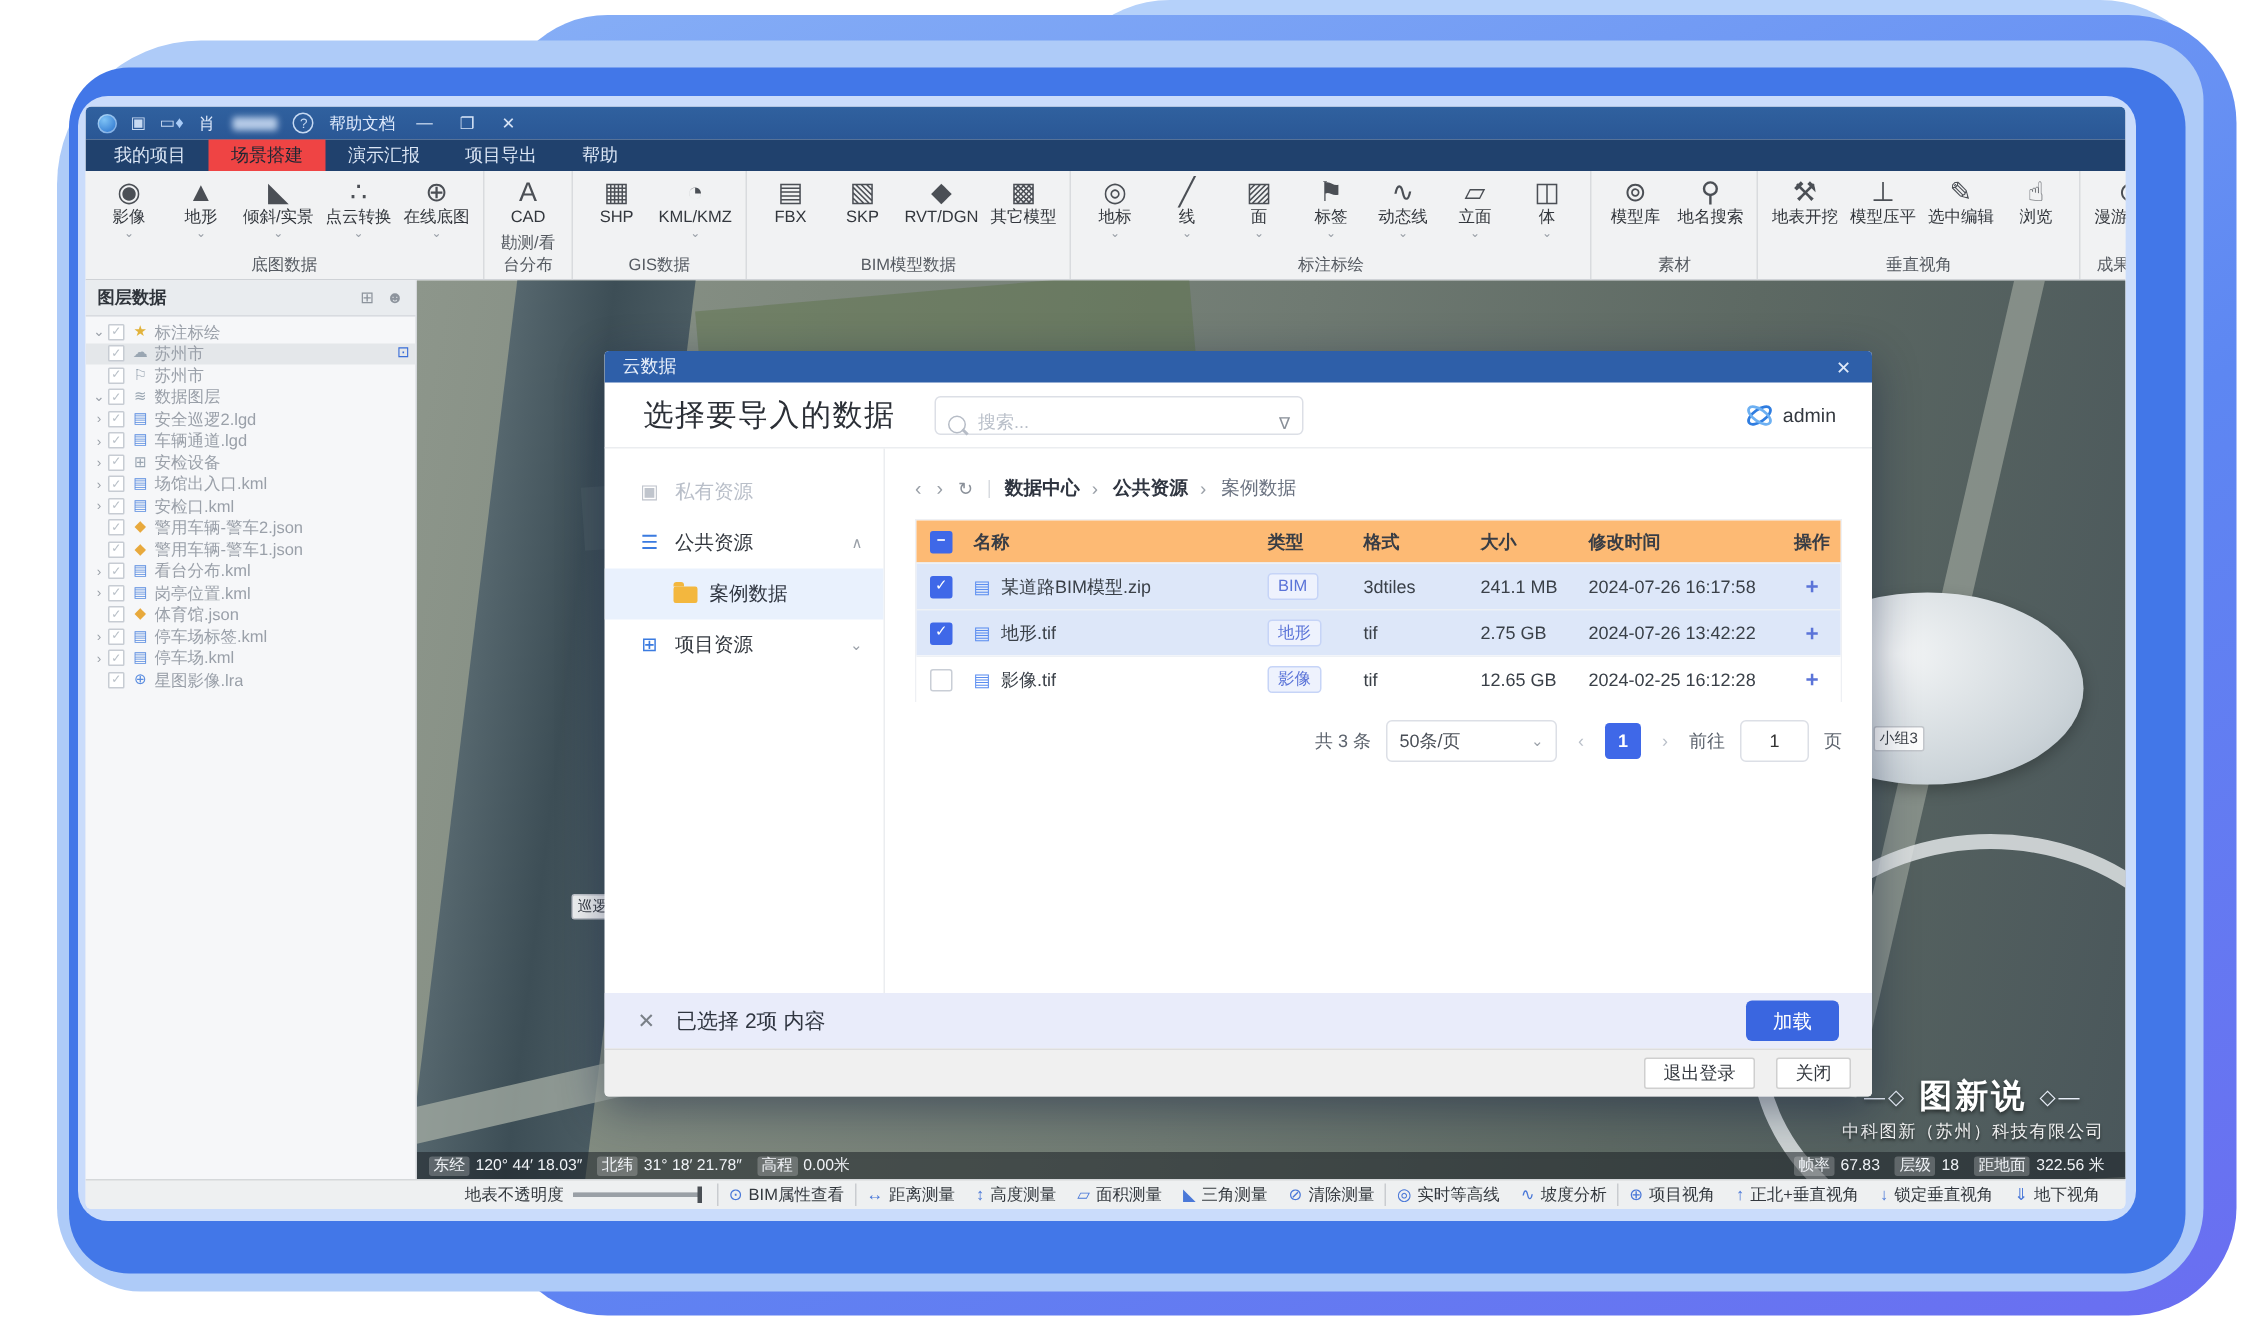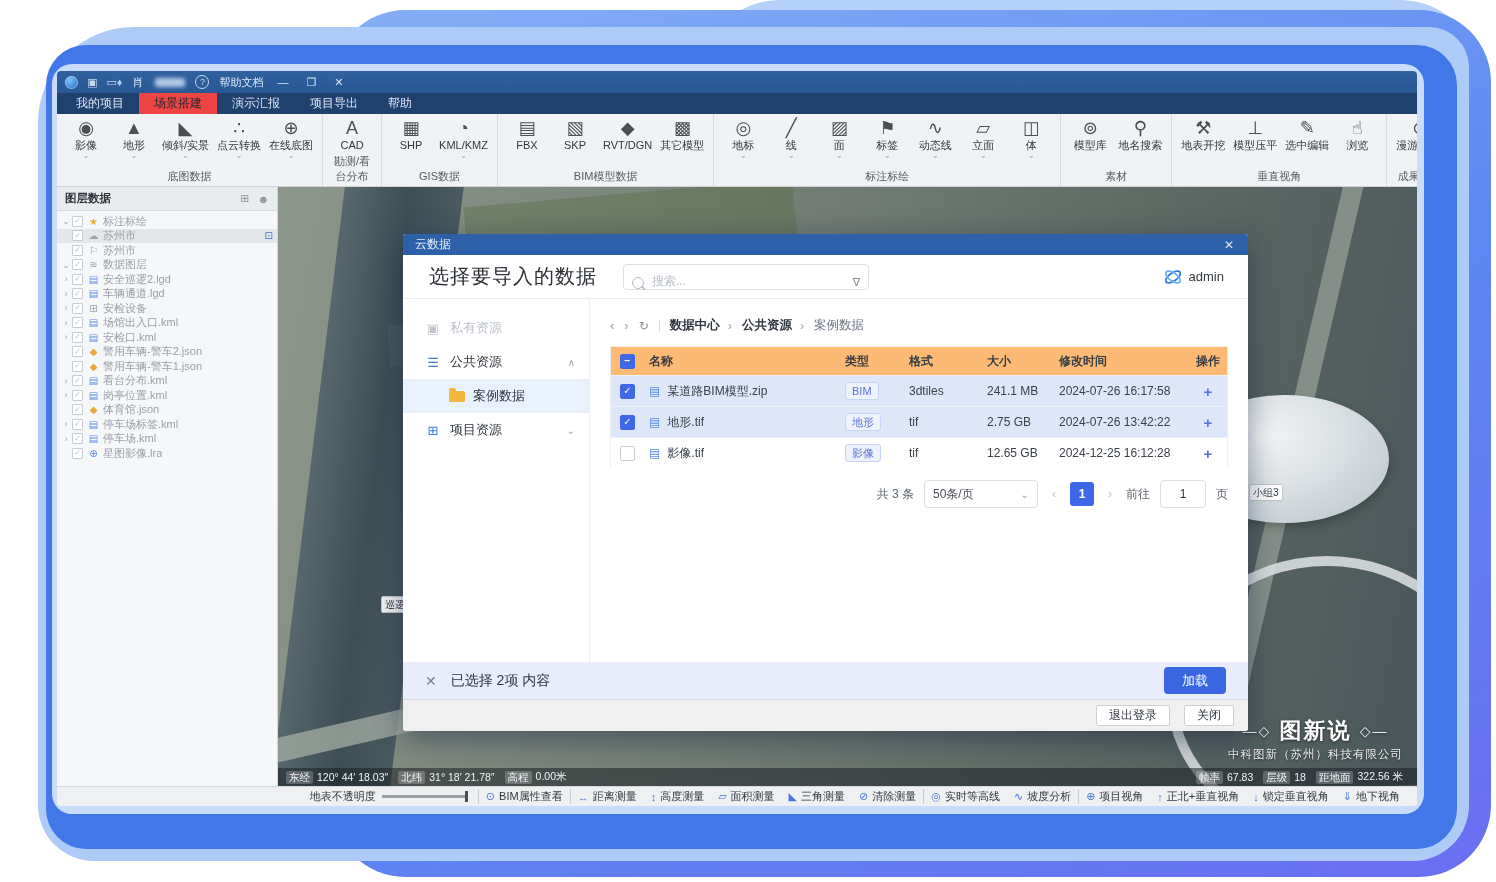--- a/index.html
+++ b/index.html
@@ -725,21 +725,21 @@
           </div>
             <div class="trd">
             <span class="cbx"></span>
             <span class="namecell">
               <span class="fico">▤</span>
               <span class="fname">影像.tif</span>
             </span>
             <span><span class="badge">影像</span></span>
             <span>tif</span>
             <span>12.65 GB</span>
-            <span>2024-12-25 16:12:28</span>
+            <span>2024-02-25 16:12:28</span>
             <span class="opplus">+</span>
           </div>
           </div>
       </div>
 
       <div class="pgrow">
         <span>共 3 条</span>
         <div class="pgsel">
           <span>50条/页</span>
           <span class="chev">⌄</span>

